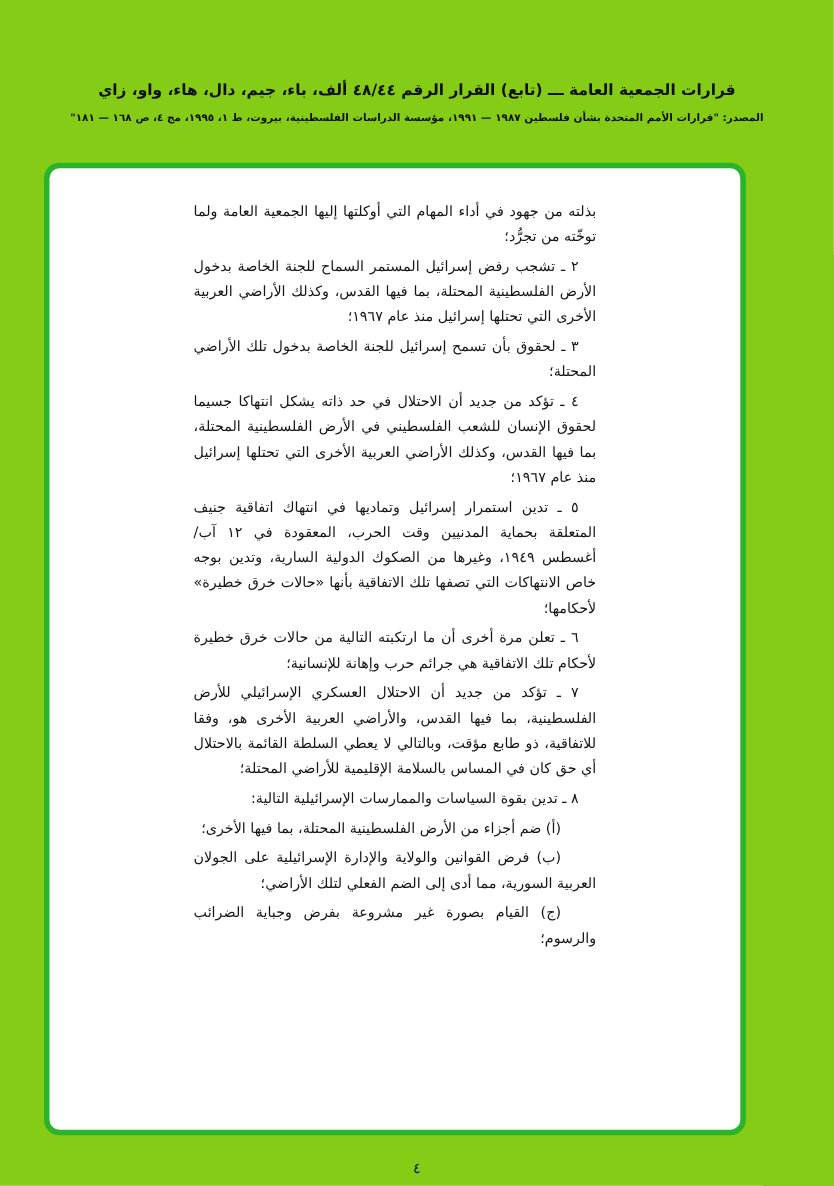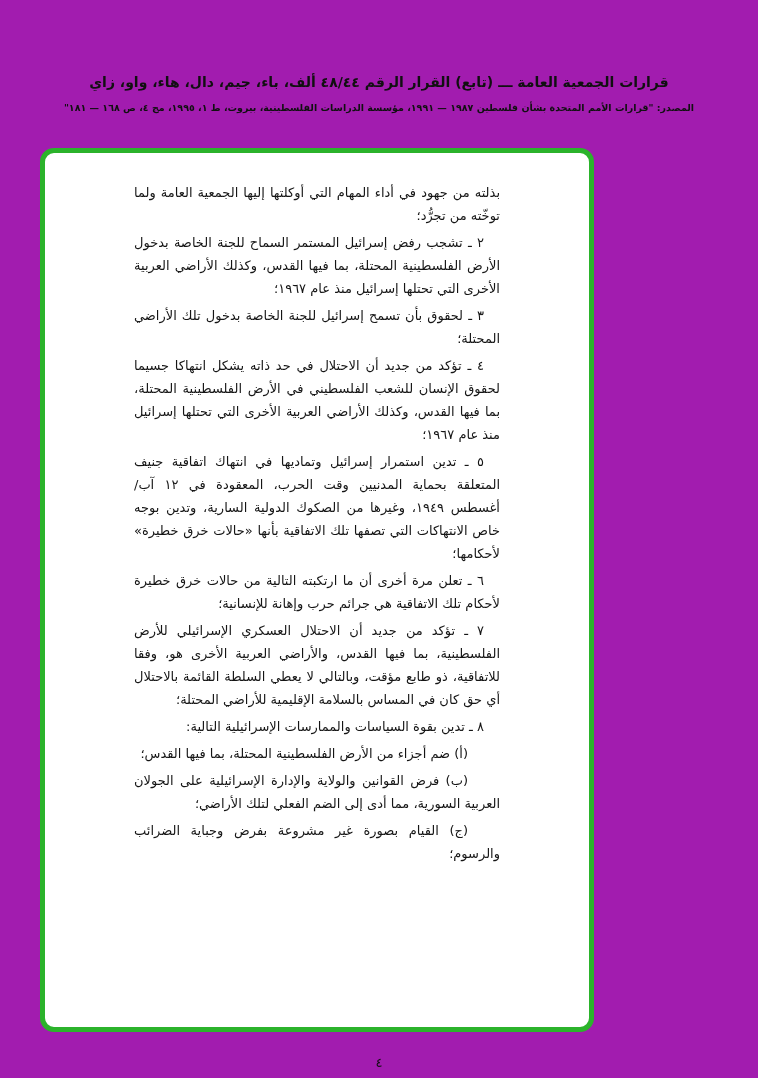--- a/index.html
+++ b/index.html
@@ -8,21 +8,21 @@
     width: 758px;
     height: 1078px;
     position: relative;
     font-family: "DejaVu Sans", sans-serif;
     color: #161616;
     overflow: hidden;
   }
   .page {
     position: absolute;
     inset: 0;
-    background: #a21caf;
+    background: #84cc16;
   }
   .doc-header {
     position: absolute;
     top: 74px;
     left: 0;
     right: 0;
     text-align: center;
     direction: rtl;
     font-weight: bold;
     font-size: 14px;
@@ -37,21 +37,21 @@
     text-align: center;
     direction: rtl;
     font-weight: bold;
     font-size: 9.5px;
     color: #101010;
   }
   .doc-frame {
     position: absolute;
     left: 40px;
     top: 148px;
-    width: 554px;
+    width: 638px;
     height: 884px;
     border: 5px solid var(--frame_border, #2bb32b);
     border-radius: 14px;
     background: #ffffff;
   }
   .text-column {
     width: 366px;
     margin: 28px auto 0 auto;
     direction: rtl;
     text-align: justify;
@@ -95,21 +95,21 @@
       <div class="para"><span class="pnum">٤ ـ </span><span class="plead">تؤكد من جديد </span><span>أن الاحتلال في حد ذاته يشكل انتهاكا جسيما لحقوق الإنسان للشعب الفلسطيني في الأرض الفلسطينية المحتلة، بما فيها القدس، وكذلك الأراضي العربية الأخرى التي تحتلها إسرائيل منذ عام ١٩٦٧؛</span></div>
 
       <div class="para"><span class="pnum">٥ ـ </span><span class="plead">تدين </span><span>استمرار إسرائيل وتماديها في انتهاك اتفاقية جنيف المتعلقة بحماية المدنيين وقت الحرب، المعقودة في ١٢ آب/ أغسطس ١٩٤٩، وغيرها من الصكوك الدولية السارية، وتدين بوجه خاص الانتهاكات التي تصفها تلك الاتفاقية بأنها «حالات خرق خطيرة» لأحكامها؛</span></div>
 
       <div class="para"><span class="pnum">٦ ـ </span><span class="plead">تعلن مرة أخرى </span><span>أن ما ارتكبته التالية من حالات خرق خطيرة لأحكام تلك الاتفاقية هي جرائم حرب وإهانة للإنسانية؛</span></div>
 
       <div class="para"><span class="pnum">٧ ـ </span><span class="plead">تؤكد من جديد </span><span>أن الاحتلال العسكري الإسرائيلي للأرض الفلسطينية، بما فيها القدس، والأراضي العربية الأخرى هو، وفقا للاتفاقية، ذو طابع مؤقت، وبالتالي لا يعطي السلطة القائمة بالاحتلال أي حق كان في المساس بالسلامة الإقليمية للأراضي المحتلة؛</span></div>
 
       <div class="para"><span class="pnum">٨ ـ </span><span class="plead">تدين بقوة </span><span>السياسات والممارسات الإسرائيلية التالية:</span></div>
 
-      <div class="para sub"><span class="pnum">(أ) </span><span class="plead"></span><span>ضم أجزاء من الأرض الفلسطينية المحتلة، بما فيها القدس؛</span></div>
+      <div class="para sub"><span class="pnum">(أ) </span><span class="plead"></span><span>ضم أجزاء من الأرض الفلسطينية المحتلة، بما فيها الأخرى؛</span></div>
 
       <div class="para sub"><span class="pnum">(ب) </span><span class="plead"></span><span>فرض القوانين والولاية والإدارة الإسرائيلية على الجولان العربية السورية، مما أدى إلى الضم الفعلي لتلك الأراضي؛</span></div>
 
       <div class="para sub"><span class="pnum">(ج) </span><span class="plead"></span><span>القيام بصورة غير مشروعة بفرض وجباية الضرائب والرسوم؛</span></div>
 
     </div>
   </div>
 
   <div class="page-number">٤</div>
 

